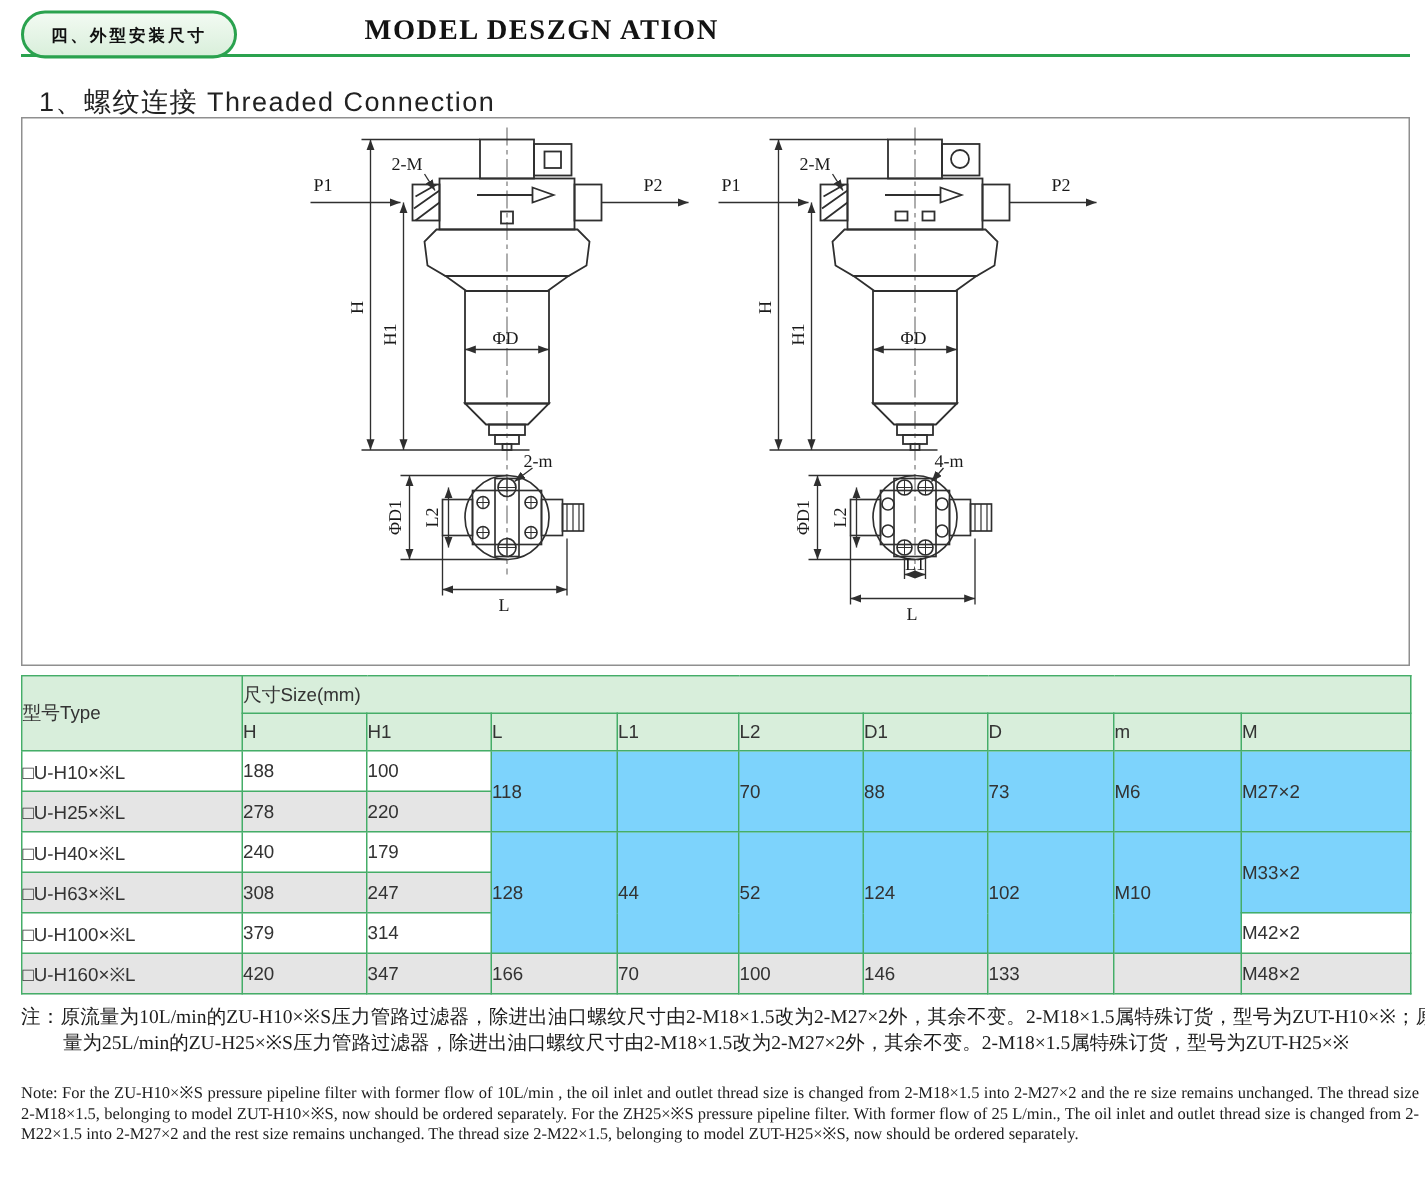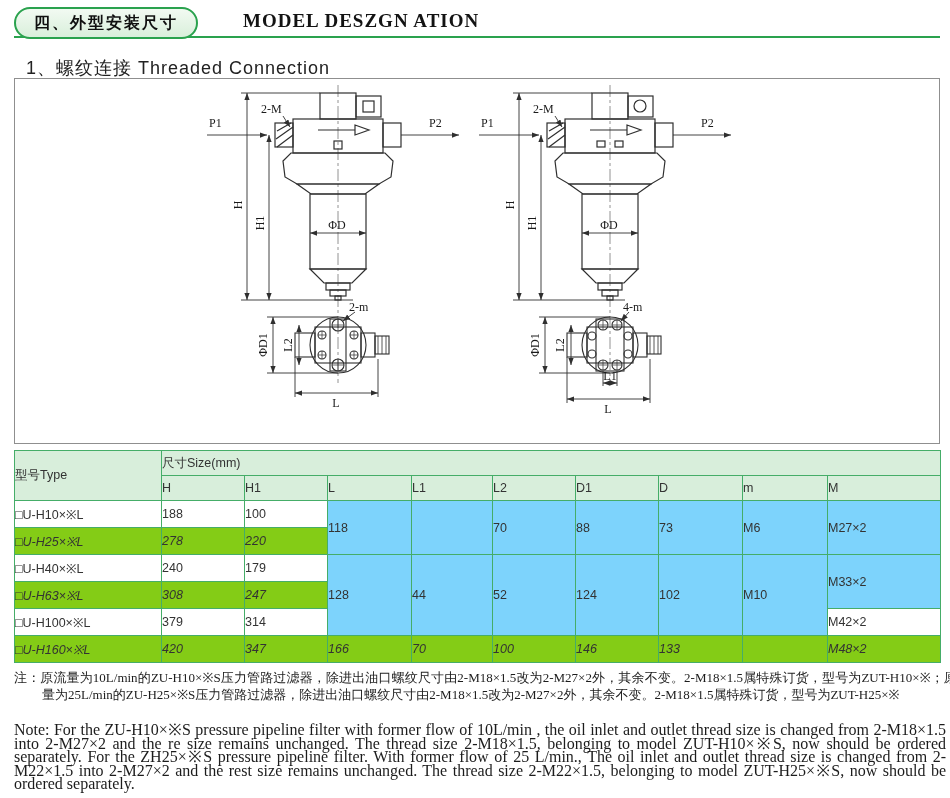--- a/index.html
+++ b/index.html
@@ -6,21 +6,21 @@
   body{
     width:950px;height:798px;background:#ffffff;position:relative;
     font-family:"Liberation Sans",sans-serif;color:#222;overflow:hidden;
   }
   
   .badge{
     position:absolute;left:14px;top:7px;height:28px;padding:0 18px;
     border:2px solid #2aa24e;border-radius:17px;
     background:linear-gradient(#f2faf2,#d9efdb);
     display:flex;align-items:center;justify-content:flex-start;
-    font-size:16px;font-weight:bold;color:#101010;letter-spacing:2px;z-index:2;
+    font-size:11px;font-weight:bold;color:#101010;letter-spacing:2px;z-index:2;
   }
   .green-rule{position:absolute;left:14px;top:36px;width:926px;height:2px;background:#2aa24e;}
   .title-en{
     position:absolute;left:204px;top:10px;
     font-family:"Liberation Serif",serif;font-size:19px;font-weight:bold;
     color:#131313;letter-spacing:1px;margin-left:39px;
   }
   .subsection{position:absolute;left:26px;top:56px;font-size:18px;color:#222;letter-spacing:1px;}
   
   .diagram-box{
@@ -36,31 +36,31 @@
     position:absolute;left:14px;top:450px;width:926px;
     border-collapse:collapse;table-layout:fixed;
     font-size:12.5px;color:#333;
   }
   .dims-table td,.dims-table th{
     border:1px solid #45ad68;text-align:left;vertical-align:middle;
     font-weight:normal;padding:0;background:#fff;
   }
   .dims-table th{background:#d8eedb;height:24px;}
   .dims-table tr.data-row{height:27px;}
-  .dims-table tr.tint td.own{background:#84cc16;font-style:italic;}
+  .dims-table tr.tint td.own{background:#e5e5e5;}
   .dims-table td.merged{background:#7dd3fc;}
   
   .note-cn{
     position:absolute;left:14px;top:669px;width:928px;
     font-family:"Liberation Serif",serif;font-size:13px;line-height:17px;color:#1c1c1c;
     padding-left:28px;text-indent:-28px;text-align:justify;
   }
   .note-en{
     position:absolute;left:14px;top:723px;width:932px;
-    font-family:"Liberation Serif",serif;font-size:16px;line-height:13.5px;color:#1c1c1c;
+    font-family:"Liberation Serif",serif;font-size:11px;line-height:13.5px;color:#1c1c1c;
     text-align:justify;
   }
 </style>
 </head>
 <body>
 
 <div class="badge">
   <span>四、外型安装尺寸</span>
 </div>
 <div class="green-rule"></div>

